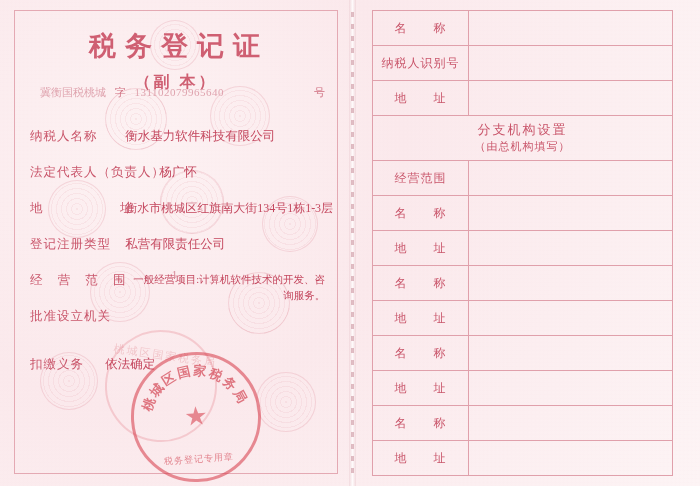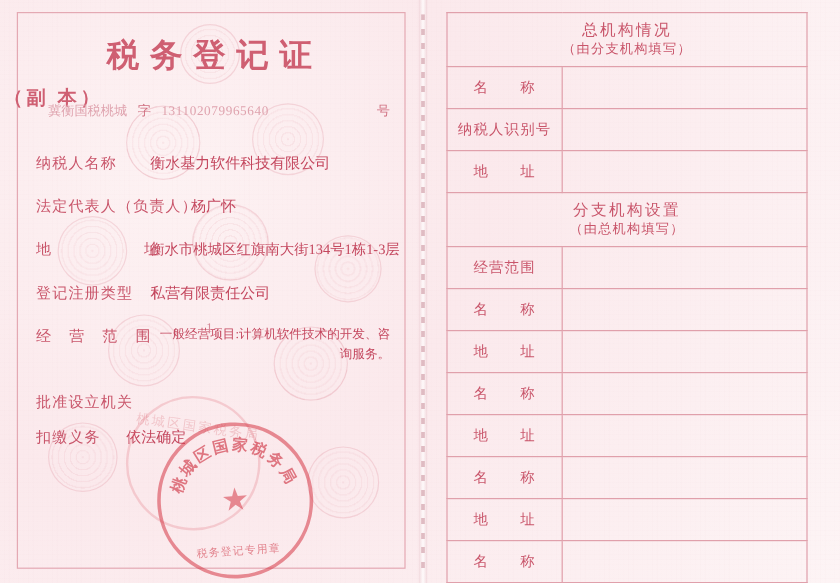--- a/index.html
+++ b/index.html
@@ -66,21 +66,21 @@
     font-size: 27px;
     font-weight: bold;
     letter-spacing: 9px;
     color: #cf5f72;
     text-indent: 9px;
   }
   .doc-subtitle {
     position: absolute;
     left: 0; top: 72px;
     width: 349px;
-    text-align: left;
+    text-align: center;
     font-size: 16px;
     font-weight: bold;
     letter-spacing: 3px;
     color: #cf5f72;
     text-indent: 3px;
   }
   .regline {
     position: absolute;
     left: 40px; top: 85px;
     width: 285px;
@@ -329,21 +329,21 @@
     <div class="field" style="top:236px;">
       <span class="lbl sp0">登记注册类型</span>
       <span class="val">私营有限责任公司</span>
     </div>
 
     <div class="field" style="top:272px;">
       <span class="lbl sp4">经 营 范 围</span>
       <span class="val small">一般经营项目:计算机软件技术的开发、咨询服务。</span>
     </div>
 
-    <div class="field" style="top:327px;">
+    <div class="field" style="top:308px;">
       <span class="lbl sp0">批准设立机关</span>
       <span class="val"></span>
     </div>
 
     <div class="field" style="top:356px;">
       <span class="lbl sp0" style="width:72px;">扣缴义务</span>
       <span class="val">依法确定</span>
     </div>
 
     <div class="pagenum">1</div>
@@ -371,26 +371,20 @@
   <div class="fold-dots"></div>
 
   <div class="right">
     <table class="tbl">
       <colgroup>
           <col style="width:96px">
           <col style="width:204px">
         </colgroup>
       <tbody>
         <tr>
-          <td class="hdr" colspan="2">
-            <div>总机构情况</div>
-            <div class="sub">（由分支机构填写）</div>
-          </td>
-        </tr>
-        <tr>
           <td class="lab tall">名　　称</td>
           <td class="val tall"></td>
         </tr>
         <tr>
           <td class="lab tall">纳税人识别号</td>
           <td class="val tall"></td>
         </tr>
         <tr>
           <td class="lab tall">地　　址</td>
           <td class="val tall"></td>

